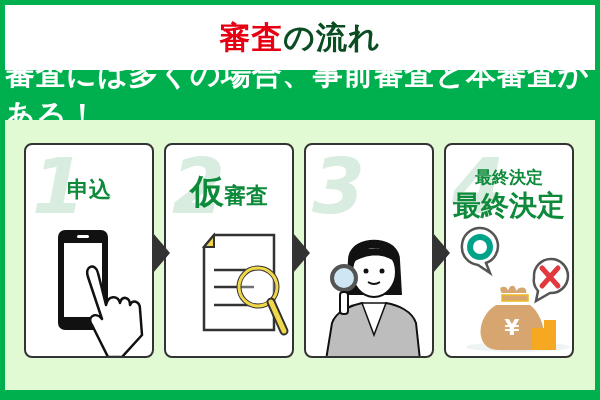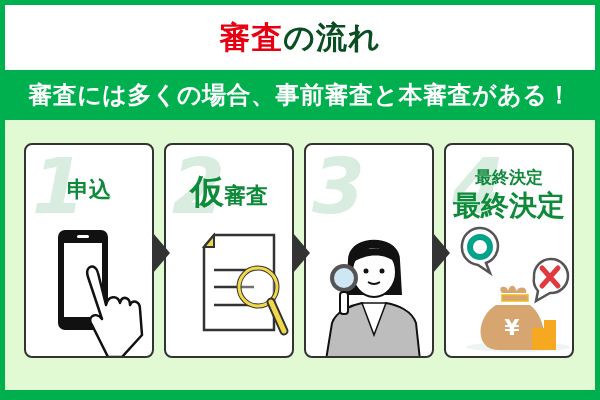--- a/index.html
+++ b/index.html
@@ -3,21 +3,21 @@
 <meta charset="utf-8">
 <style>
   *{box-sizing:border-box;margin:0;padding:0}
   html,body{width:600px;height:400px;overflow:hidden;background:#00b04f}
   body{font-family:"DejaVu Sans","Liberation Sans",sans-serif;position:relative}
   .frame{position:absolute;left:0;top:0;width:600px;height:324px;background:#00b04f}
   .title-box{position:absolute;left:5px;top:5px;width:590px;height:65px;background:#fff;display:flex;align-items:center;justify-content:center}
   .title{font-size:31px;font-weight:bold;letter-spacing:1px}
   .title .red{color:#e60012}
   .title .dark{color:#0a4d22}
-  .band{position:absolute;left:5px;top:70px;width:590px;height:50px;display:flex;align-items:center;justify-content:center;color:#fff;font-size:24px;font-weight:bold;letter-spacing:0.5px}
+  .band{position:absolute;left:5px;top:70px;width:590px;height:50px;display:flex;align-items:center;justify-content:center;color:#fff;font-size:30px;font-weight:bold;letter-spacing:0.5px}
   .content{position:absolute;left:5px;top:120px;width:590px;height:270px;background:#e2fad3}
   .card{position:absolute;top:23px;width:130px;height:215px;background:#fff;border:2px solid #333;border-radius:8px;overflow:hidden}
   .num{position:absolute;left:6px;top:4px;font-size:76px;font-weight:bold;color:#d9ece0;font-style:italic;line-height:1}
   .label{position:absolute;left:0;right:0;top:24px;text-align:center;color:#0d8a3a;font-weight:bold;z-index:2}
   .l1{font-size:22px;top:30px}
   .big{font-size:34px}
   .small{font-size:22px}
   .l4{font-size:17px;top:22px;line-height:1.25}
   .l4 b{display:block;font-size:28px}
   .arrow{position:absolute;width:0;height:0;border-top:20px solid transparent;border-bottom:20px solid transparent;border-left:17px solid #333;top:113px;z-index:3}

